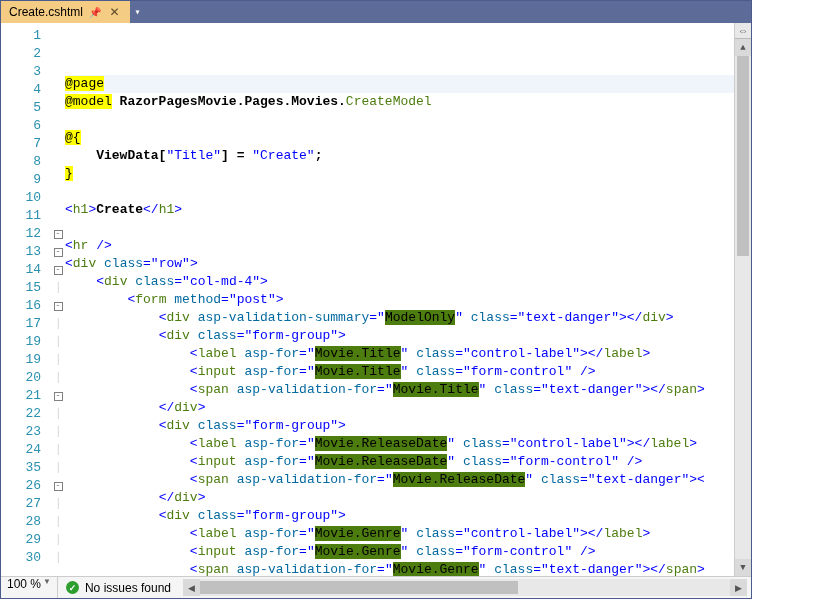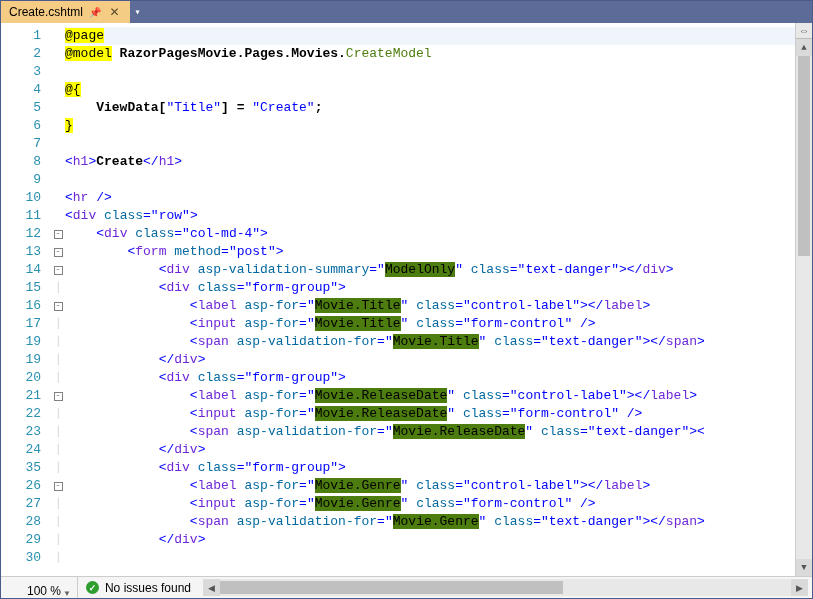--- a/index.html
+++ b/index.html
@@ -1,46 +1,46 @@
 <!DOCTYPE html>
 <html><head>
 <meta charset="utf-8">
 <style>
   * { box-sizing: border-box; margin: 0; padding: 0; }
   body { font-family: Consolas, 'Courier New', monospace; font-size: 13px; background: #fff; width: 813px; height: 599px; overflow: hidden; position: relative; }
-  .window-border { width: 813px; height: 599px; border: 1px solid #4b5b8c; position: relative; display: flex; flex-direction: column; }
+  .window-border { width: 752px; height: 599px; border: 1px solid #4b5b8c; position: relative; display: flex; flex-direction: column; }
   .titlebar { height: 22px; background: #5d6b99; display: flex; align-items: stretch; }
   .tab { background: #f5cc84; color: #000; padding: 2px 8px; display: flex; align-items: center; gap: 6px; font-family: 'Segoe UI', sans-serif; font-size: 12px; }
   .tab .pin { font-size: 10px; color: #5a4a2a; }
   .tab .close { font-size: 12px; color: #5a4a2a; cursor: pointer; padding: 0 2px; }
   .dropdown-arrow { width: 16px; color: #fff; display:flex; align-items:center; justify-content:center; font-size:10px; }
   .editor-area { flex: 1; display: flex; position: relative; overflow: hidden; background: #fff; }
   .line-row { display: flex; height: 18px; line-height: 18px; }
   .ln { width: 50px; text-align: right; padding-right: 10px; color: #2b91af; font-size: 13px; }
   .fold { width: 14px; color: #808080; font-size: 10px; text-align: center; cursor: pointer; user-select:none; }
   .fold-box { display:inline-block; width:9px; height:9px; border:1px solid #808080; background:#fff; color:#808080; font-size:9px; line-height:7px; text-align:center; }
-  .code-col { flex:1; overflow:hidden; padding-top:4px; position:relative; }
+  .code-col { flex:1; overflow:hidden; padding-top:4px; position:relative;margin-top:48px; }
   .hl-line { position:absolute; left:0; right:0; height:18px; background:#f0f5fb; pointer-events:none; }
   .code-line { height:18px; line-height:18px; white-space: pre; position:relative; }
   .highlight-yellow { background:#ffff00; } 
-  .c-tag { color:#6d28d9; } 
+  .c-tag { color:#4d7c0f; } 
   .c-angle { color:#0000ff; } 
   .c-attr { color:#0369a1; } 
   .c-string { color:#0000ff; } 
   .c-type { color:#4d7c0f; } 
   .c-text { color:#000;font-weight:bold; }
   .c-gray-bg { background:#4d7c0f; }
   .vscroll { width:17px; background:#e8e8e8; border-left:1px solid #ccc; position:relative; }
   .vscroll .split-icon { height:16px; background:#e8e8e8; border-bottom:1px solid #bbb; display:flex;align-items:center;justify-content:center;color:#555;font-size:11px; }
   .vscroll .up, .vscroll .down { height:17px; background:#dadada; display:flex;align-items:center;justify-content:center;color:#555;font-size:9px; }
   .vscroll .track { flex:1; position:relative; }
   .vscroll .thumb { position:absolute; left:2px; right:2px; top:0; height:200px; background:#c0c0c0; }
   .vscroll-inner { display:flex; flex-direction:column; height:100%; }
   .statusbar { height:22px; border-top:1px solid #ccc; background:#f5f5f5; display:flex; align-items:center; font-family:'Segoe UI',sans-serif; font-size:12px; }
-  .zoom { padding:0 6px; border-right:1px solid #ccc; display:flex; align-items:flex-end; gap:2px; height:100%;margin-left:20px; }
+  .zoom { padding:0 6px; border-right:1px solid #ccc; display:flex; align-items:flex-start; gap:2px; height:100%; }
   .zoom .caret { font-size:8px; color:#666; }
   .issues { padding:0 8px; display:flex; align-items:center; gap:6px; }
   .check-icon { width:13px; height:13px; border-radius:50%; background:#2e9e2e; color:#fff; display:flex;align-items:center;justify-content:center;font-size:9px;font-weight:bold; }
   .hscroll { flex:1; height:17px; margin:2px 4px; background:#e8e8e8; position:relative; display:flex; align-items:center; }
   .hscroll .left,.hscroll .right { width:17px; height:17px; background:#dadada; display:flex;align-items:center;justify-content:center;font-size:9px;color:#555; }
   .hscroll .htrack { flex:1; position:relative; height:17px; }
   .hscroll .hthumb { position:absolute; top:2px; bottom:2px; left:0; width:60%; background:#c0c0c0; }
   .fold-line { color:#ccc; }
 </style>
 </head>

